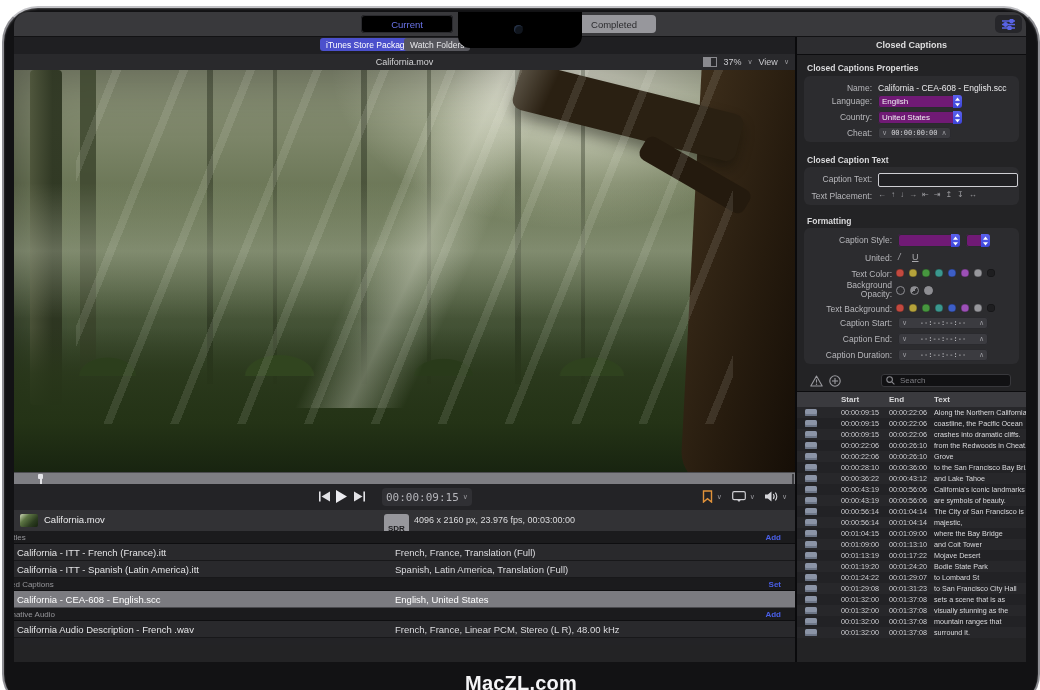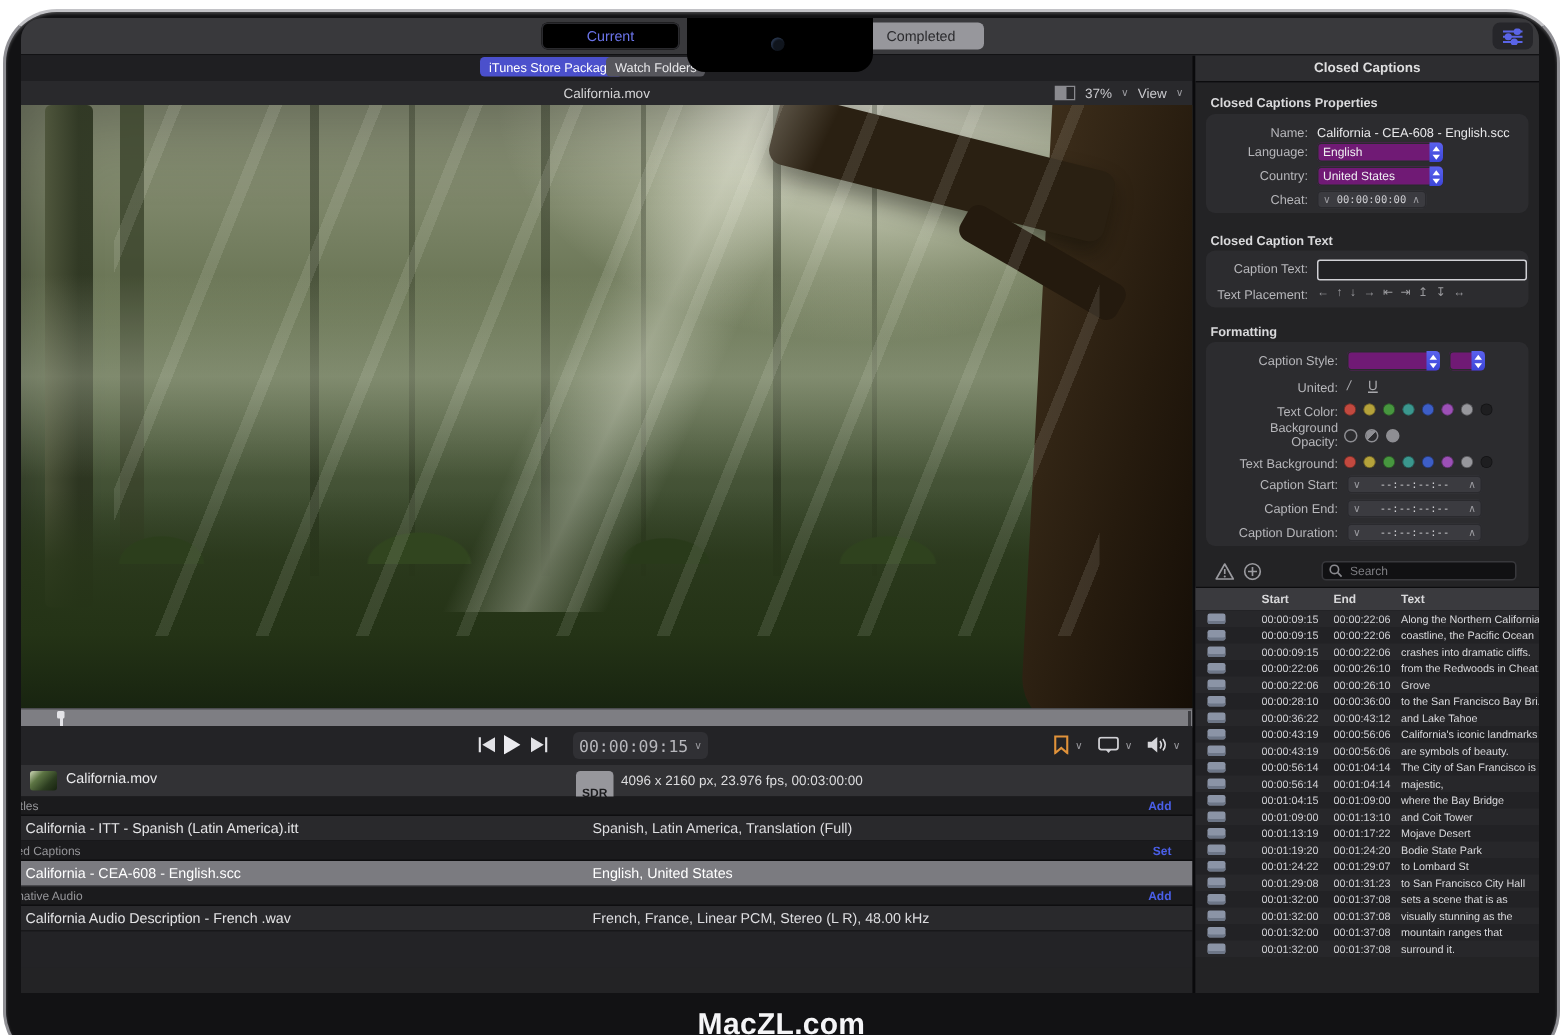--- a/index.html
+++ b/index.html
@@ -294,20 +294,24 @@
         <span class="media-name">California.mov</span>
         <span class="sdr-badge">SDR</span>
         <span class="media-info">4096 x 2160 px, 23.976 fps, 00:03:00:00</span>
       </div>
       <div class="sections">
           <div class="sec-hdr">
             <span class="sec-lbl">Subtitles</span>
             <span class="sec-act">Add</span>
           </div>
           <div class="b-row">
+            <span class="b-name">California - ITT - French (France).itt</span>
+            <span class="b-info">French, France, Translation (Full)</span>
+          </div>
+          <div class="b-row">
             <span class="b-name">California - ITT - Spanish (Latin America).itt</span>
             <span class="b-info">Spanish, Latin America, Translation (Full)</span>
           </div>
           <div class="sec-hdr">
             <span class="sec-lbl">Closed Captions</span>
             <span class="sec-act">Set</span>
           </div>
           <div class="b-row sel">
             <span class="b-name">California - CEA-608 - English.scc</span>
             <span class="b-info">English, United States</span>

